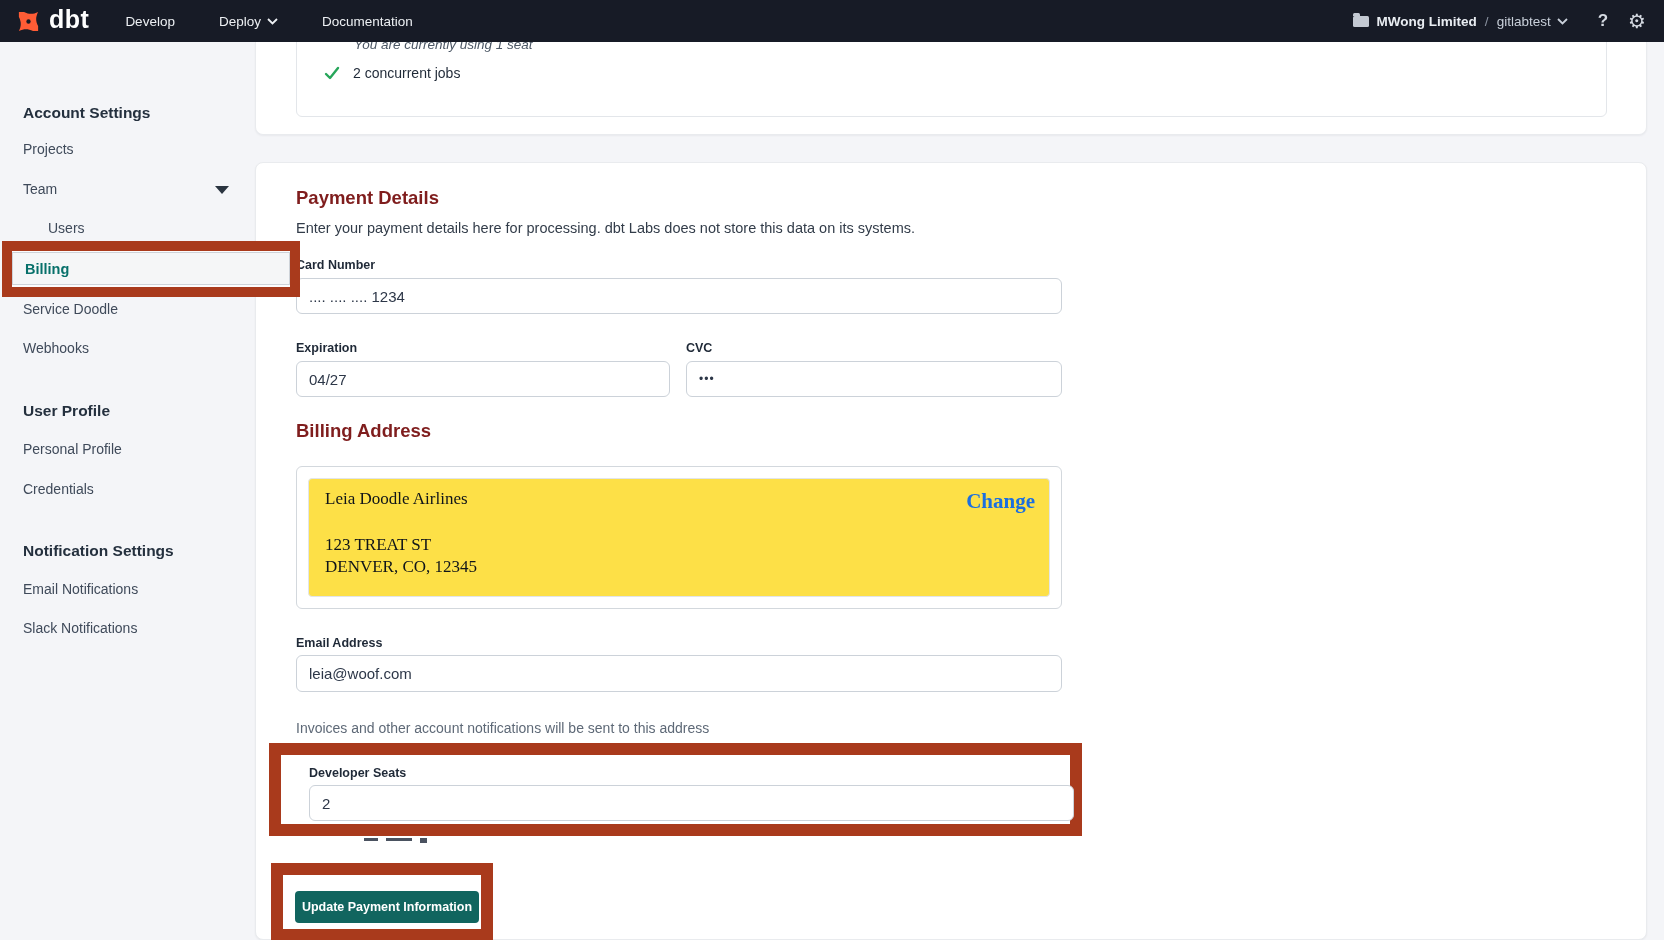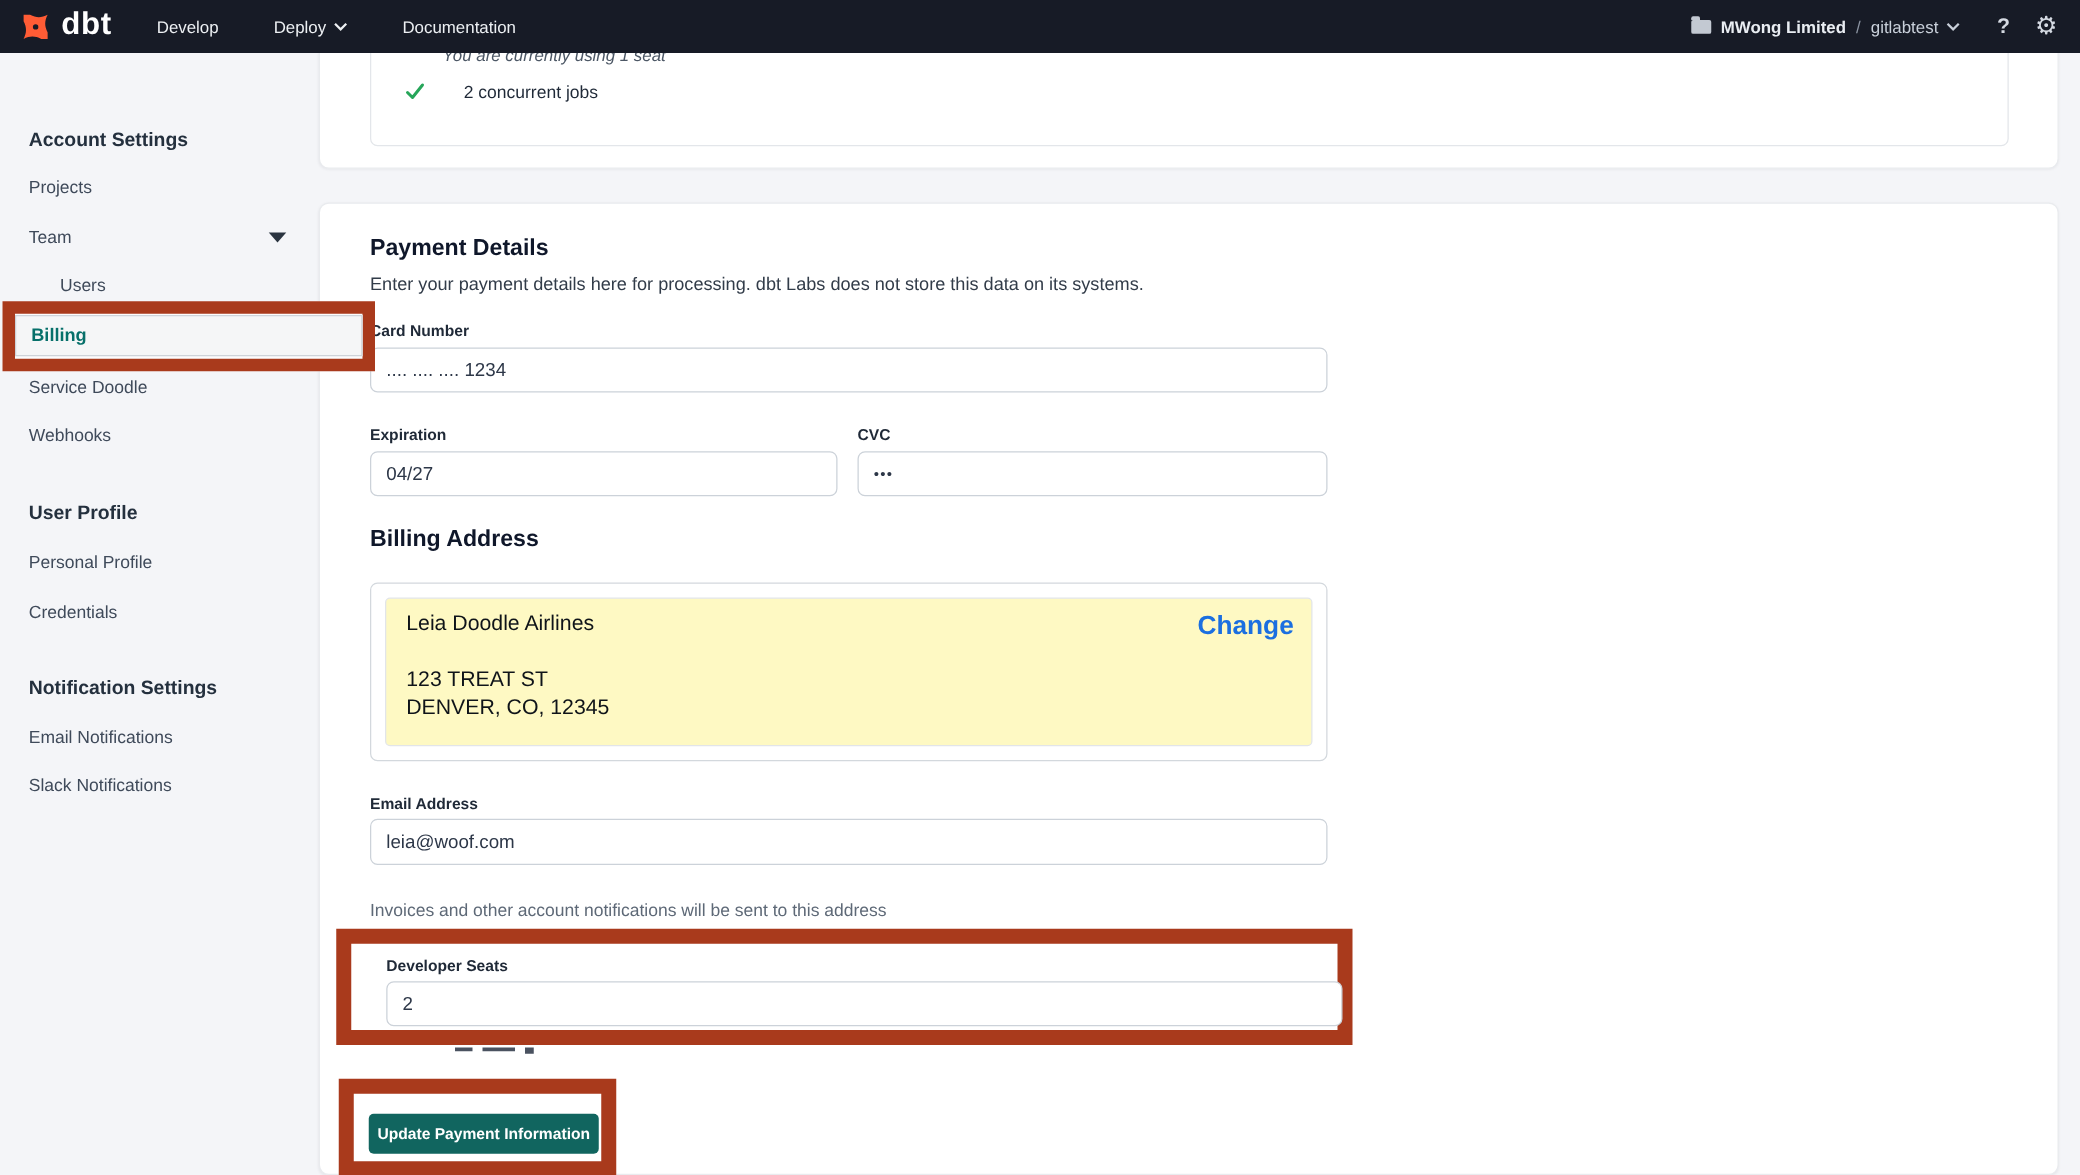--- a/index.html
+++ b/index.html
@@ -37,42 +37,42 @@
   .billing-row { margin-top:1px; height:33px; background:#f5f6f7; border:1px solid #ced3d9; display:flex; align-items:center; padding-left:12px; cursor:pointer; }
   .billing-row span { color:#07706a; font-size:14.5px; font-weight:bold; }
 
   
   .top-card { position:absolute; left:255px; top:42px; width:1392px; height:93px;
     background:#fff; border:1px solid #e9ebee; border-top:none; border-radius:0 0 8px 8px;
     box-shadow:0 1px 2px rgba(16,24,40,.05); }
   .usage-box { position:absolute; left:40px; top:-6px; width:1311px; height:81px;
     border:1px solid #e3e6ea; border-radius:6px;padding-left:36px; }
   .usage-clip { position:absolute; left:57px; top:0px; font-size:13.5px; font-style:italic; color:#4c5765; }
-  .usage-check-row { position:absolute; left:27px; top:28px; display:flex; align-items:center; gap:31px; }
+  .usage-check-row { position:absolute; left:27px; top:28px; display:flex; align-items:center; gap:13px; }
   .usage-check-row .txt { font-size:14px; color:#1f2937; }
 
   .main-card { position:absolute; left:255px; top:162px; width:1392px; height:778px;
     background:#fff; border:1px solid #e9ebee; border-radius:8px;
     box-shadow:0 1px 2px rgba(16,24,40,.05); padding:24px 0 0 40px; }
 
-  .h1 { font-size:18.5px; font-weight:bold; color:#0f172a; line-height:22px; }
+  .h1 { font-size:18.5px; font-weight:bold; color:#7f1d1d; line-height:22px; }
   .sub { font-size:14.5px; color:#323c49; margin-top:11px; }
   .form { width:766px; }
   .f-label { display:block; font-size:12.5px; font-weight:bold; color:#1f2937; }
   .f-input { display:block; width:100%; height:36px; border:1px solid #ccd2d9; border-radius:6px;
     padding:0 12px; font-size:15px; color:#2d3748; background:#fff; margin-top:6px;
     font-family:"Liberation Sans","DejaVu Sans",sans-serif; outline:none; }
   .mt-card { margin-top:22px; }
   .two-col { display:flex; gap:16px; margin-top:27px; }
   .col-exp { width:374px; }
   .col-cvc { width:376px; }
   .cvc-input { font-size:12px; letter-spacing:1px; }
 
   .addr-outer { margin-top:24px; width:766px; height:143px; border:1px solid #d3d8dd; border-radius:6px; padding:11px; }
-  .addr-inner { width:100%; height:100%; border:1px solid #e2e5e9; border-radius:4px; padding:10px 14px 0 16px; background:#fef9c3; }
+  .addr-inner { width:100%; height:100%; border:1px solid #e2e5e9; border-radius:4px; padding:10px 14px 0 16px; background:#fde047;font-family:Liberation Serif, serif; }
   .addr-top { display:flex; justify-content:space-between; align-items:flex-start; }
   .addr-name { font-size:17px; color:#0f1419; }
   .change-link { font-size:21px; font-weight:bold; color:#1b6fe0; cursor:pointer; }
   .addr-lines { margin-top:20px; font-size:17px; color:#0f1419; line-height:22px; }
 
   .email-label { margin-top:27px; }
   .email-input { height:37px; margin-top:5px; }
   .helper { margin-top:28px; font-size:14px; color:#5e6977; }
 
   .ann-seats { margin-left:-27px; margin-top:7px; width:813px; padding:11px 0 3px 28px; background:#fff; }

